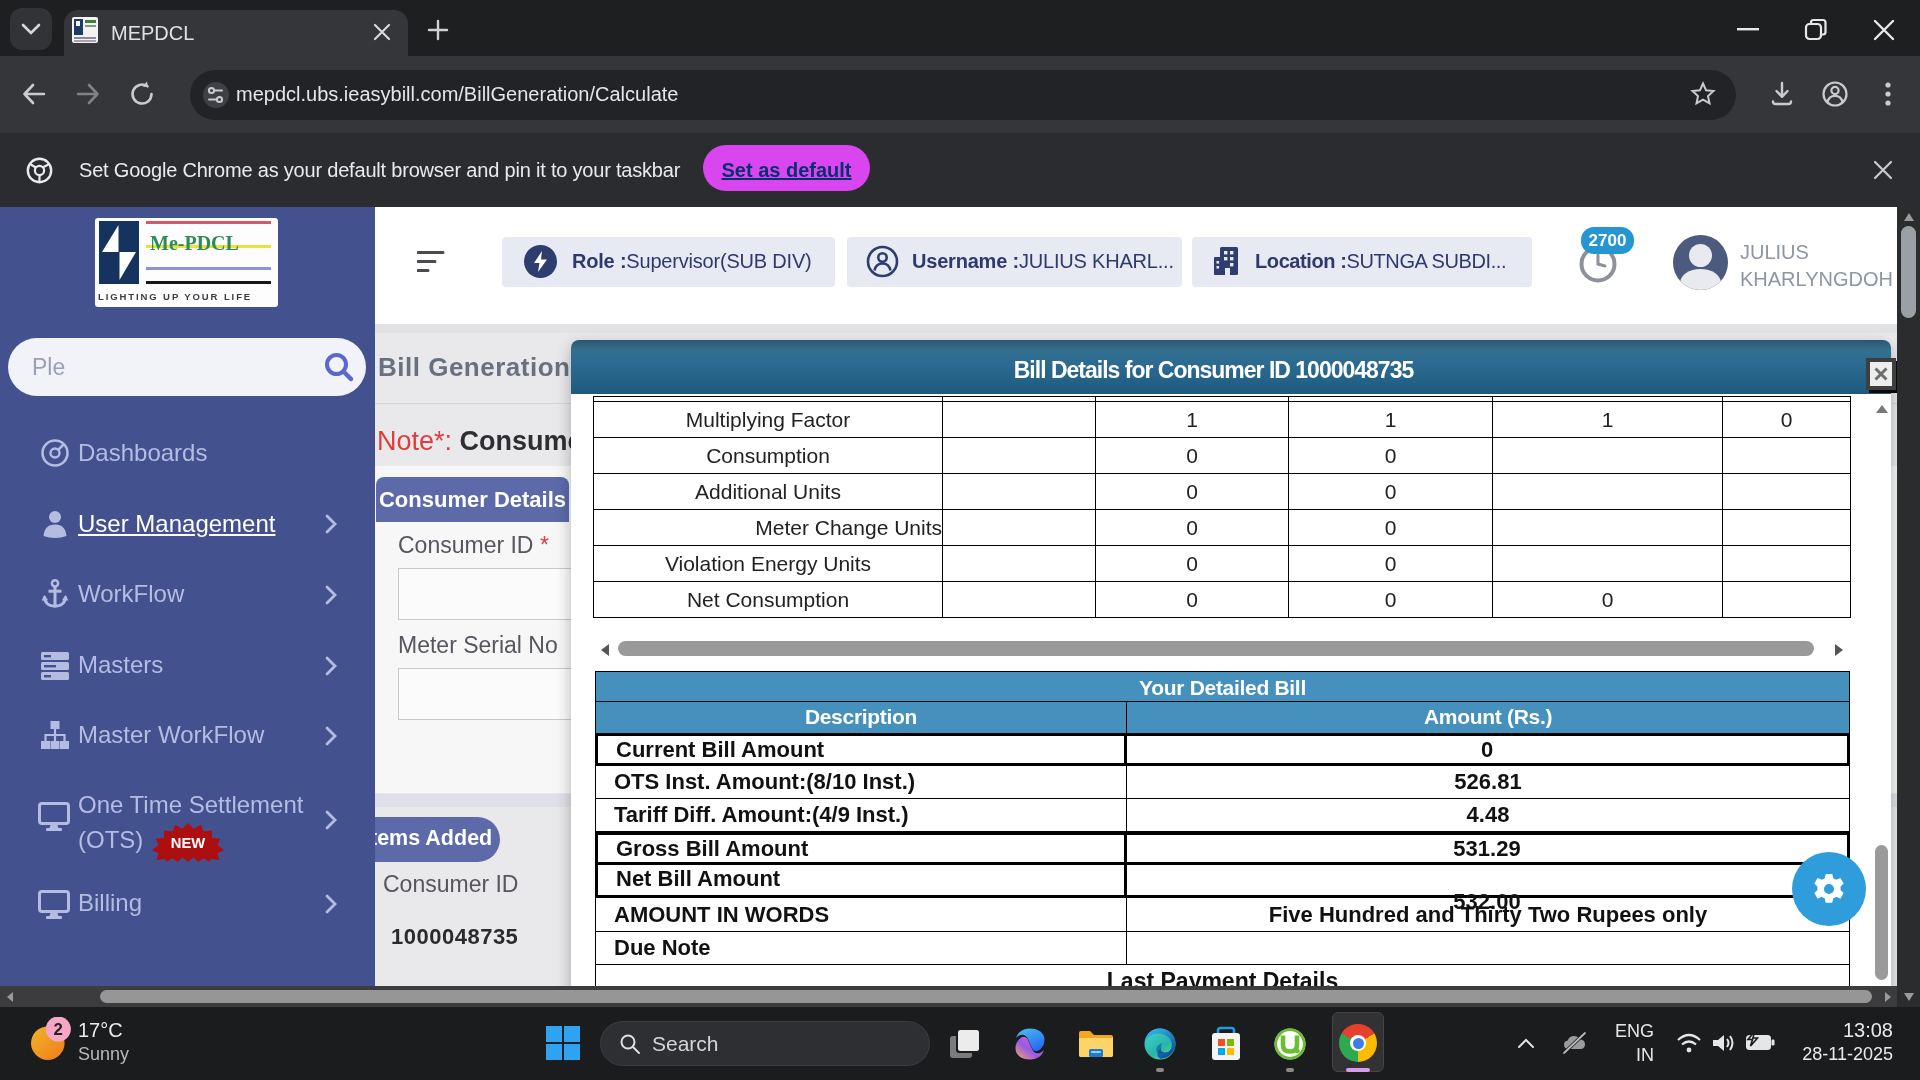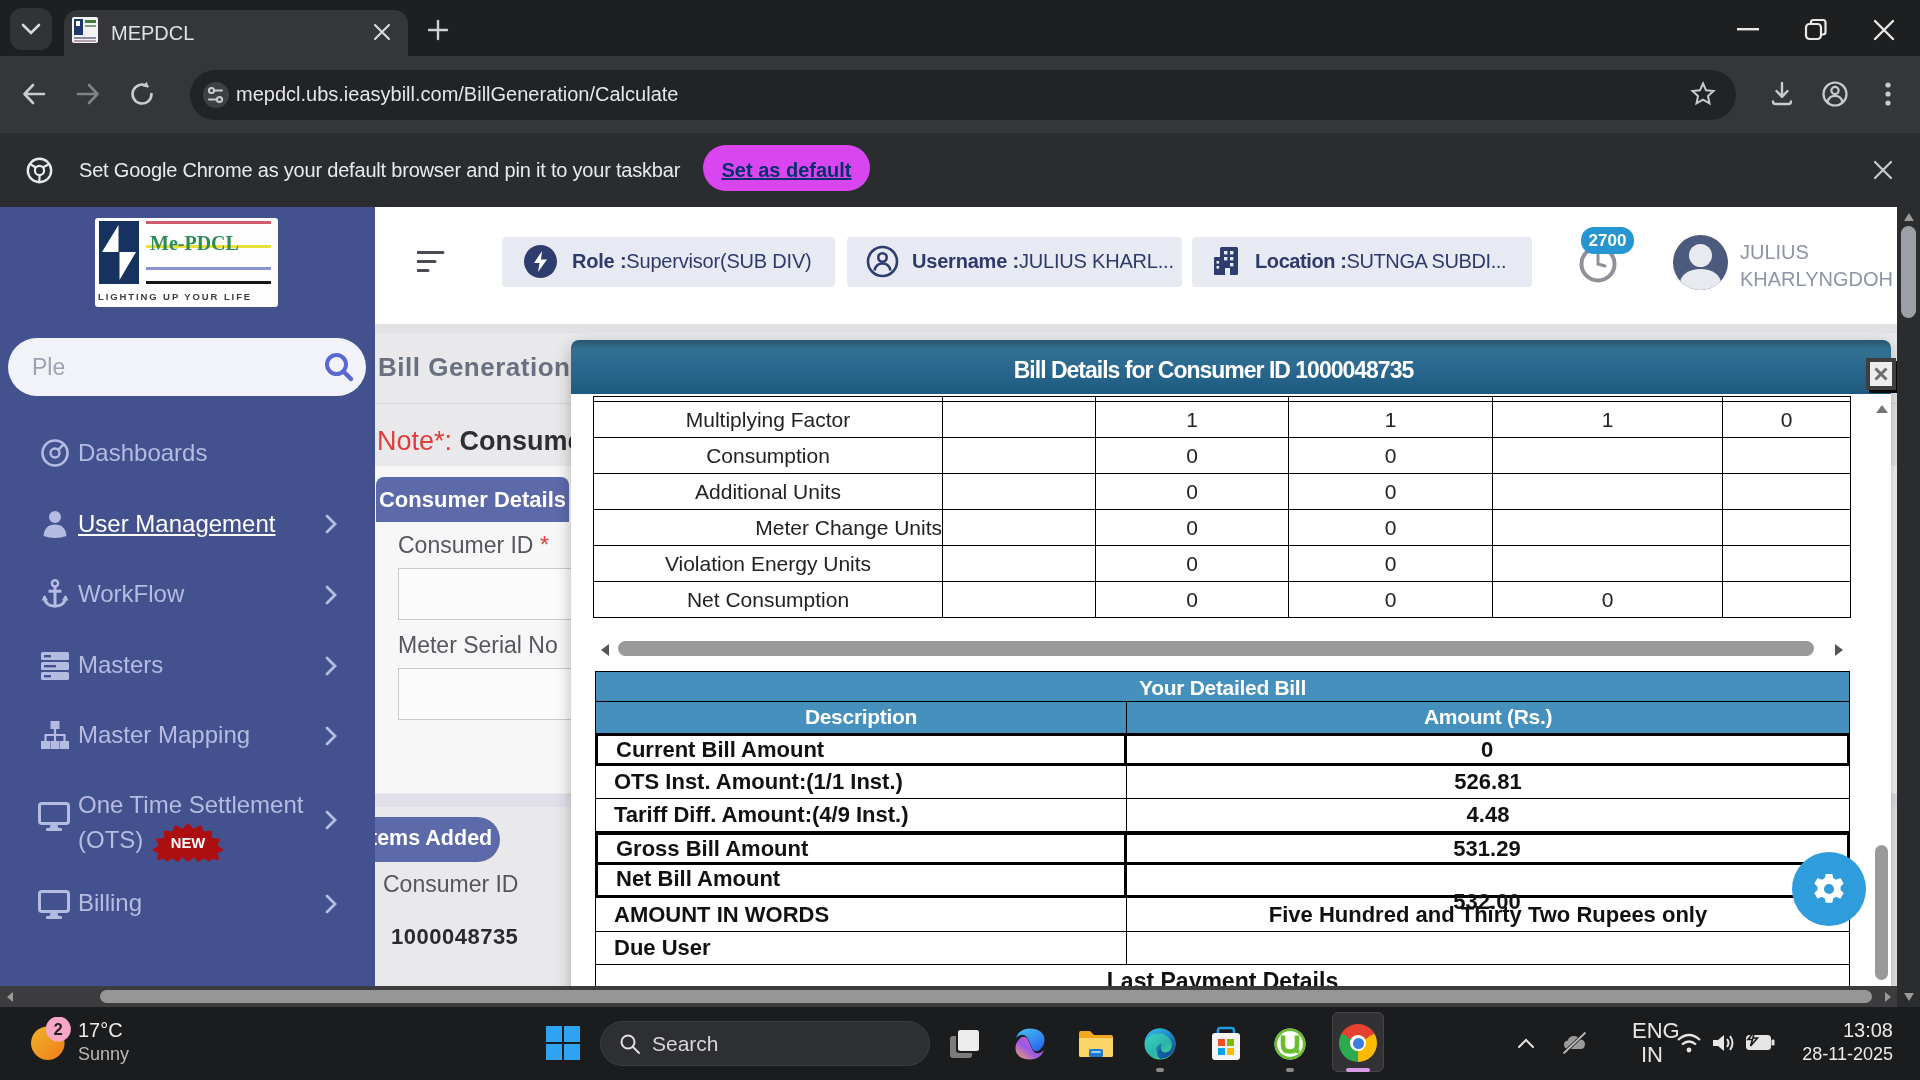--- a/index.html
+++ b/index.html
@@ -230,21 +230,21 @@
       <path d="M5 4 L13 12 L5 20" stroke="#b4bce1" stroke-width="2.8" fill="none" stroke-linecap="round"></path>
     </svg>
 
   <svg class="abs" style="left:40px;top:720px;z-index:6;" width="30" height="30" viewBox="0 0 30 30">
       <rect x="10.5" y="1" width="9" height="8" fill="#b4bce1"></rect>
       <rect x="1" y="21" width="9" height="8" fill="#b4bce1"></rect>
       <rect x="10.5" y="21" width="9" height="8" fill="#b4bce1"></rect>
       <rect x="20" y="21" width="9" height="8" fill="#b4bce1"></rect>
       <path d="M15 9 L15 21 M5.5 21 L5.5 15 L24.5 15 L24.5 21" stroke="#b4bce1" stroke-width="2.2" fill="none"></path>
     </svg>
-  <div class="abs" style="left:78px;top:721px;color:#b4bce1;font-size:24px;z-index:6;">Master Mapping</div>
+  <div class="abs" style="left:78px;top:721px;color:#b4bce1;font-size:24px;z-index:6;">Master WorkFlow</div>
   <svg class="abs" style="left:322px;top:724px;z-index:6;" width="18" height="24" viewBox="0 0 18 24">
       <path d="M5 4 L13 12 L5 20" stroke="#b4bce1" stroke-width="2.8" fill="none" stroke-linecap="round"></path>
     </svg>
 
   <svg class="abs" style="left:38px;top:802px;z-index:6;" width="32" height="30" viewBox="0 0 32 30">
       <rect x="1.5" y="1.5" width="29" height="20" rx="2.5" fill="none" stroke="#b4bce1" stroke-width="3"></rect>
       <path d="M13 22 L19 22 L20.5 26 L11.5 26 Z" fill="#b4bce1"></path>
       <rect x="8" y="26" width="16" height="3" rx="1" fill="#b4bce1"></rect>
     </svg>
   <div class="abs" style="left:78px;top:787px;color:#b4bce1;font-size:24px;z-index:6;line-height:35px;">One Time Settlement<br>(OTS)</div>
@@ -351,41 +351,41 @@
     <div style="background:#4590bd;color:#fff;font-weight:bold;font-size:21px;text-align:center;height:31px;line-height:31px;border:1px solid #000;letter-spacing:-0.3px;">Your Detailed Bill</div>
     <div style="display:flex;height:31px;">
       <div style="width:532px;background:#4590bd;color:#fff;font-weight:bold;font-size:21px;text-align:center;line-height:30px;border-left:1px solid #000;border-right:1px solid #000;letter-spacing:-0.3px;">Description</div>
       <div style="flex:1;background:#4590bd;color:#fff;font-weight:bold;font-size:21px;text-align:center;line-height:30px;border-right:1px solid #000;letter-spacing:-0.3px;">Amount (Rs.)</div>
     </div>
     <div style="display:flex;height:33px;border:3px solid #000;">
       <div style="width:529px;border-right:3px solid #000;font-weight:bold;font-size:22px;color:#111;padding-left:18px;line-height:28px;">Current Bill Amount</div>
       <div style="flex:1;font-weight:bold;font-size:22px;color:#111;text-align:center;line-height:28px;">0</div>
     </div>
     <div style="display:flex;height:33px;border:1px solid #000;border-top:none;">
-      <div style="width:531px;border-right:1px solid #000;font-weight:bold;font-size:22px;color:#111;padding-left:18px;line-height:32px;">OTS Inst. Amount:(1/1 Inst.)</div>
+      <div style="width:531px;border-right:1px solid #000;font-weight:bold;font-size:22px;color:#111;padding-left:18px;line-height:32px;">OTS Inst. Amount:(8/10 Inst.)</div>
       <div style="flex:1;font-weight:bold;font-size:22px;color:#111;text-align:center;line-height:32px;">526.81</div>
     </div>
     <div style="display:flex;height:33px;border:1px solid #000;border-top:none;">
       <div style="width:531px;border-right:1px solid #000;font-weight:bold;font-size:22px;color:#111;padding-left:18px;line-height:32px;">Tariff Diff. Amount:(4/9 Inst.)</div>
       <div style="flex:1;font-weight:bold;font-size:22px;color:#111;text-align:center;line-height:32px;">4.48</div>
     </div>
     <div style="display:flex;height:33px;border:3px solid #000;">
       <div style="width:529px;border-right:3px solid #000;font-weight:bold;font-size:22px;color:#111;padding-left:18px;line-height:28px;">Gross Bill Amount</div>
       <div style="flex:1;font-weight:bold;font-size:22px;color:#111;text-align:center;line-height:28px;">531.29</div>
     </div>
     <div style="display:flex;height:33px;border:3px solid #000;border-top:none;">
       <div style="width:529px;border-right:3px solid #000;font-weight:bold;font-size:22px;color:#111;padding-left:18px;line-height:28px;">Net Bill Amount</div>
       <div style="flex:1;font-weight:bold;font-size:22px;color:#111;text-align:center;line-height:28px;margin-top:23px;">532.00</div>
     </div>
     <div style="display:flex;height:34px;border:1px solid #000;border-top:none;">
       <div style="width:531px;border-right:1px solid #000;font-weight:bold;font-size:22px;color:#111;padding-left:18px;line-height:33px;">AMOUNT IN WORDS</div>
       <div style="flex:1;font-weight:bold;font-size:22px;color:#111;text-align:center;line-height:33px;">Five Hundred and Thirty Two Rupees only</div>
     </div>
     <div style="display:flex;height:33px;border:1px solid #000;border-top:none;">
-      <div style="width:531px;border-right:1px solid #000;font-weight:bold;font-size:22px;color:#111;padding-left:18px;line-height:32px;">Due User</div>
+      <div style="width:531px;border-right:1px solid #000;font-weight:bold;font-size:22px;color:#111;padding-left:18px;line-height:32px;">Due Note</div>
     </div>
     <div style="height:45px;border:1px solid #000;border-top:none;font-weight:bold;font-size:23px;color:#111;text-align:center;line-height:32px;">Last Payment Details</div>
   </div>
 
   <svg class="abs" style="left:1874px;top:402px;z-index:11;" width="16" height="14" viewBox="0 0 16 14">
       <path d="M8 3 L14 11 L2 11 Z" fill="#777"></path>
     </svg>
   <div class="abs" style="left:1875px;top:845px;width:13px;height:135px;background:#9a9a9a;border-radius:7px;z-index:11;"></div>
   <svg class="abs" style="left:1874px;top:983px;z-index:11;" width="16" height="14" viewBox="0 0 16 14">
       <path d="M8 11 L14 3 L2 3 Z" fill="#777"></path>
@@ -515,21 +515,21 @@
   <div class="abs" style="left:1346px;top:1068px;width:24px;height:4px;border-radius:2px;background:#d89ce8;z-index:42;"></div>
 
   <svg class="abs" style="left:1516px;top:1036px;z-index:41;" width="20" height="14" viewBox="0 0 20 14">
       <path d="M3 11 L10 4 L17 11" stroke="#e0e0e0" stroke-width="2" fill="none" stroke-linecap="round"></path>
     </svg>
   <svg class="abs" style="left:1560px;top:1029px;z-index:41;" width="32" height="28" viewBox="0 0 32 28">
       <path d="M9 20 Q4 20 4 15.8 Q4 12 7.8 11.5 Q9 7 14 7 Q18.2 7 19.8 10.5 Q25 10.5 25 15.2 Q25 20 20.5 20 Z" fill="#9b9b9b"></path>
       <path d="M3 25 L26 3" stroke="#1b1c1e" stroke-width="3.4"></path>
       <path d="M4 24 L25 4" stroke="#b9b9b9" stroke-width="1.8" stroke-linecap="round"></path>
     </svg>
-  <div class="abs" style="left:1614px;top:1019px;color:#e6e6e6;font-size:22px;text-align:center;width:40px;line-height:24px;z-index:41;margin-left:18px;">ENG<br>IN</div>
+  <div class="abs" style="left:1614px;top:1019px;color:#e6e6e6;font-size:18px;text-align:right;width:40px;line-height:24px;z-index:41;">ENG<br>IN</div>
   <svg class="abs" style="left:1676px;top:1032px;z-index:41;" width="26" height="22" viewBox="0 0 26 22">
       <path d="M2 8 Q13 -2 24 8" fill="none" stroke="#e6e6e6" stroke-width="2.2"></path>
       <path d="M6 12.5 Q13 6.5 20 12.5" fill="none" stroke="#e6e6e6" stroke-width="2.2"></path>
       <circle cx="13" cy="18" r="2.4" fill="#e6e6e6"></circle>
     </svg>
   <svg class="abs" style="left:1710px;top:1031px;z-index:41;" width="26" height="24" viewBox="0 0 26 24">
       <path d="M3 9 L8 9 L14 4 L14 20 L8 15 L3 15 Z" fill="#e6e6e6"></path>
       <path d="M17 8 Q20 12 17 16" fill="none" stroke="#e6e6e6" stroke-width="2"></path>
       <path d="M20 5 Q25 12 20 19" fill="none" stroke="#e6e6e6" stroke-width="2"></path>
     </svg>

